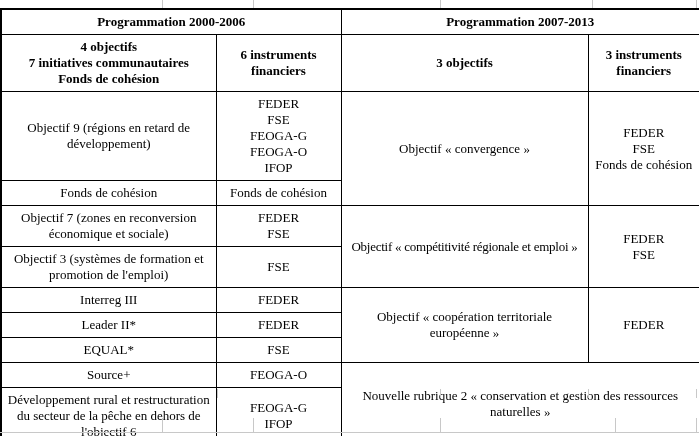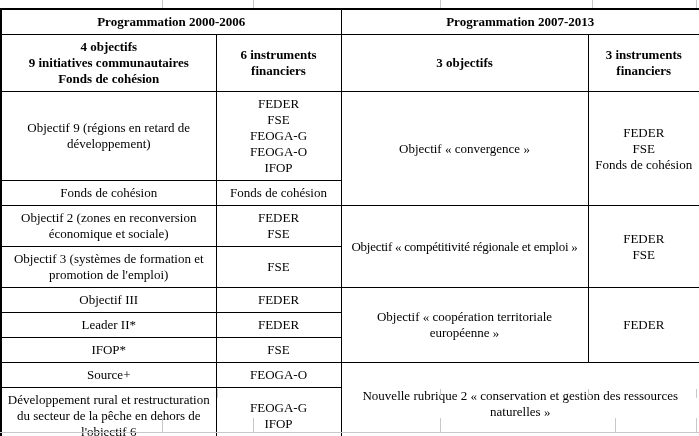--- a/index.html
+++ b/index.html
@@ -82,21 +82,21 @@
       <col style="width:247px">
       <col style="width:112px">
     </colgroup>
     <tbody>
       <tr style="height:21px">
         <td class="cell bold" colspan="2">Programmation 2000-2006</td>
         <td class="cell bold" colspan="2">Programmation 2007-2013</td>
       </tr>
       <tr style="height:57px">
         <td class="cell bold">4 objectifs
-9 initiatives communautaires
+7 initiatives communautaires
 Fonds de cohésion</td>
         <td class="cell bold">6 instruments
 financiers</td>
         <td class="cell bold">3 objectifs</td>
         <td class="cell bold">3 instruments
 financiers</td>
       </tr>
       <tr style="height:83px">
         <td class="cell">Objectif 9 (régions en retard de
 développement)</td>
@@ -108,46 +108,46 @@
         <td class="cell" rowspan="2">Objectif « convergence »</td>
         <td class="cell" rowspan="2">FEDER
 FSE
 Fonds de cohésion</td>
       </tr>
       <tr style="height:17px">
         <td class="cell">Fonds de cohésion</td>
         <td class="cell">Fonds de cohésion</td>
       </tr>
       <tr style="height:33px">
-        <td class="cell">Objectif 2 (zones en reconversion
+        <td class="cell">Objectif 7 (zones en reconversion
 économique et sociale)</td>
         <td class="cell">FEDER
 FSE</td>
         <td class="cell fit" rowspan="2">Objectif « compétitivité régionale et emploi »</td>
         <td class="cell" rowspan="2">FEDER
 FSE</td>
       </tr>
       <tr style="height:34px">
         <td class="cell">Objectif 3 (systèmes de formation et
 promotion de l'emploi)</td>
         <td class="cell">FSE</td>
       </tr>
       <tr style="height:21px">
-        <td class="cell">Objectif III</td>
+        <td class="cell">Interreg III</td>
         <td class="cell">FEDER</td>
         <td class="cell" rowspan="3">Objectif « coopération territoriale
 européenne »</td>
         <td class="cell" rowspan="3">FEDER</td>
       </tr>
       <tr style="height:16px">
         <td class="cell">Leader II*</td>
         <td class="cell">FEDER</td>
       </tr>
       <tr style="height:17px">
-        <td class="cell">IFOP*</td>
+        <td class="cell">EQUAL*</td>
         <td class="cell">FSE</td>
       </tr>
       <tr style="height:17px">
         <td class="cell">Source+</td>
         <td class="cell">FEOGA-O</td>
         <td class="cell" colspan="2" rowspan="2">Nouvelle rubrique 2 « conservation et gestion des ressources
 naturelles »</td>
       </tr>
       <tr style="height:53px">
         <td class="cell">Développement rural et restructuration

